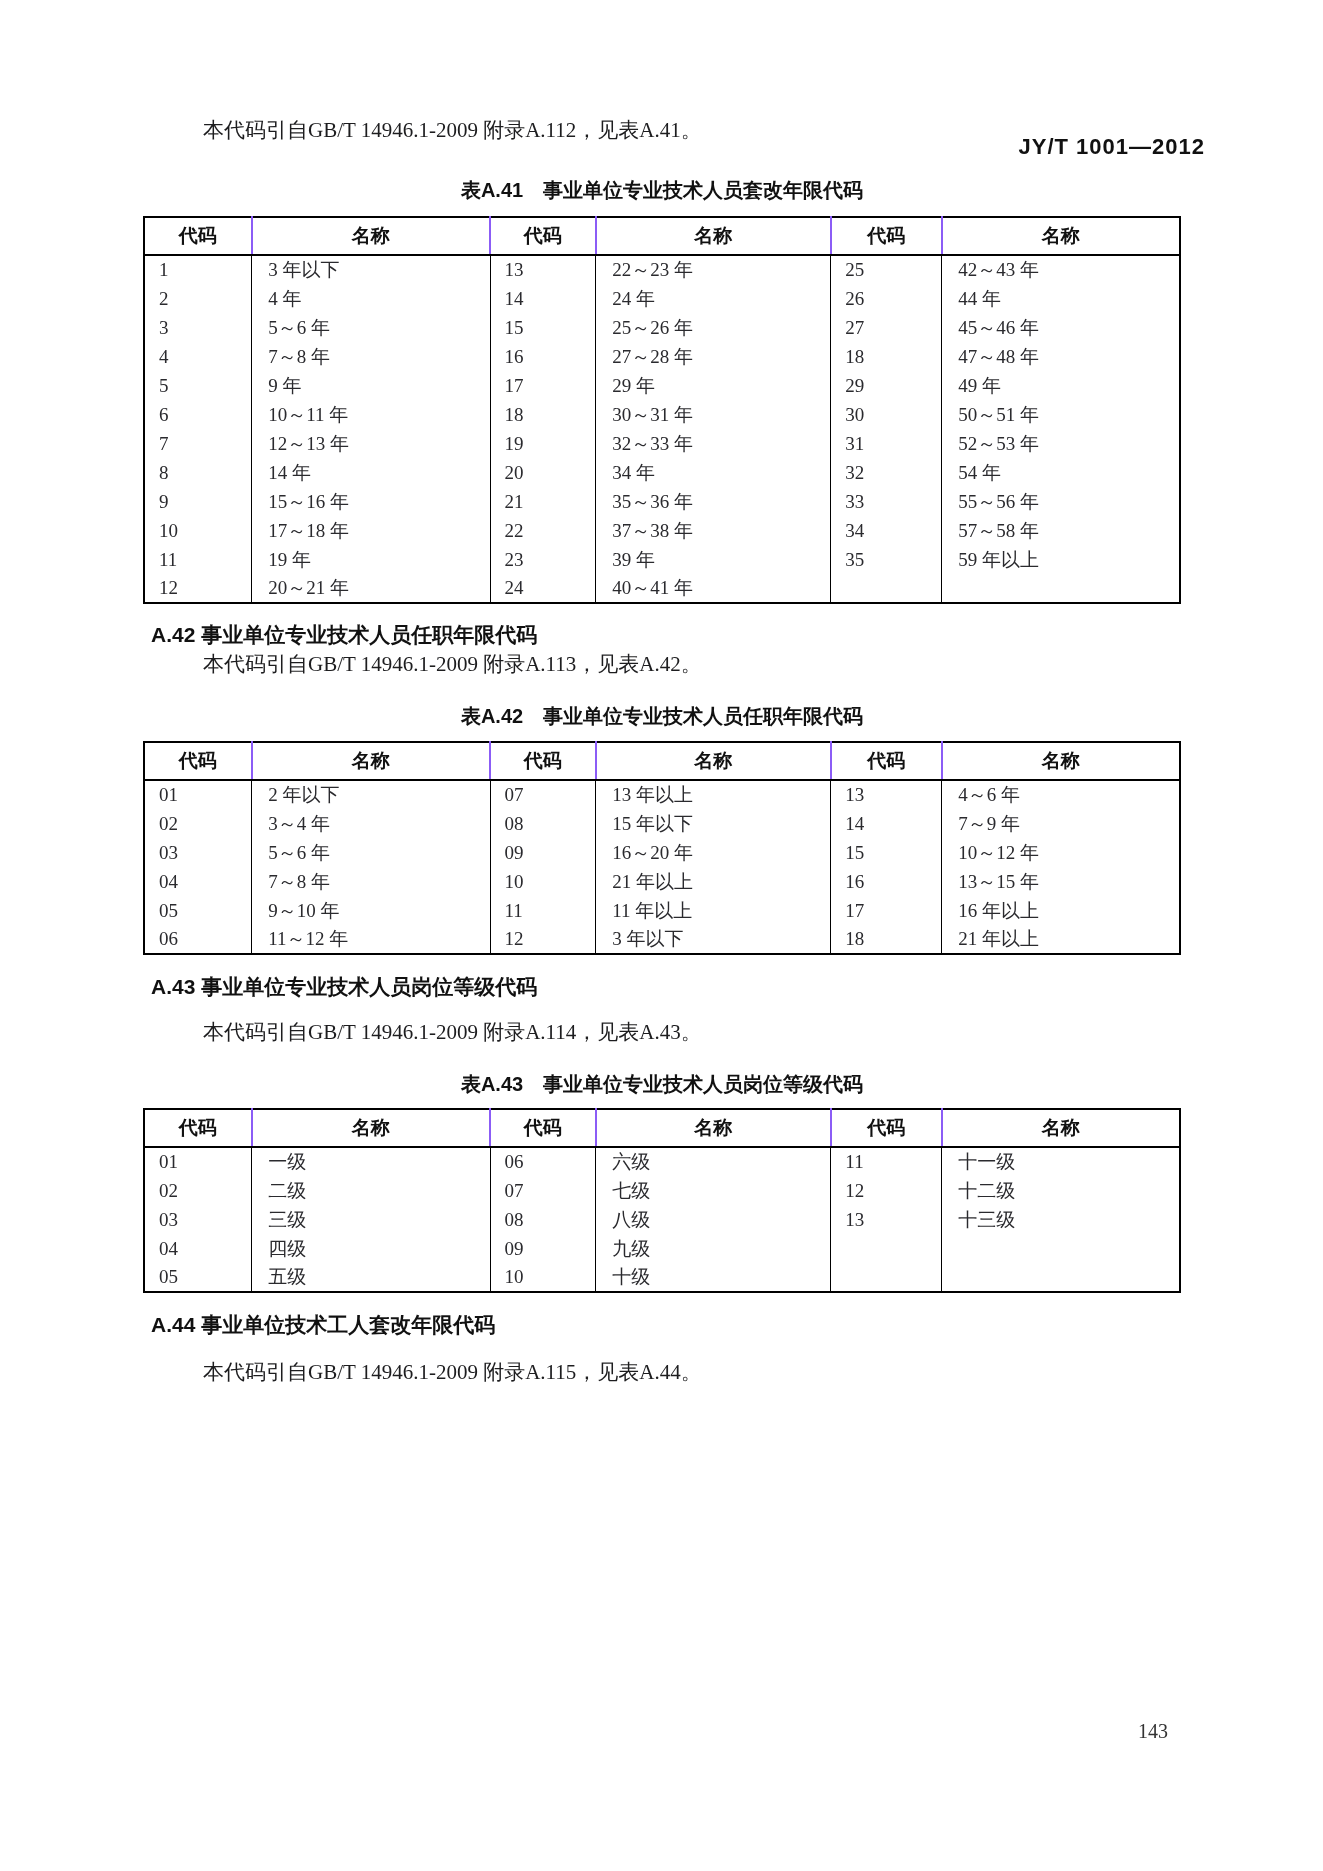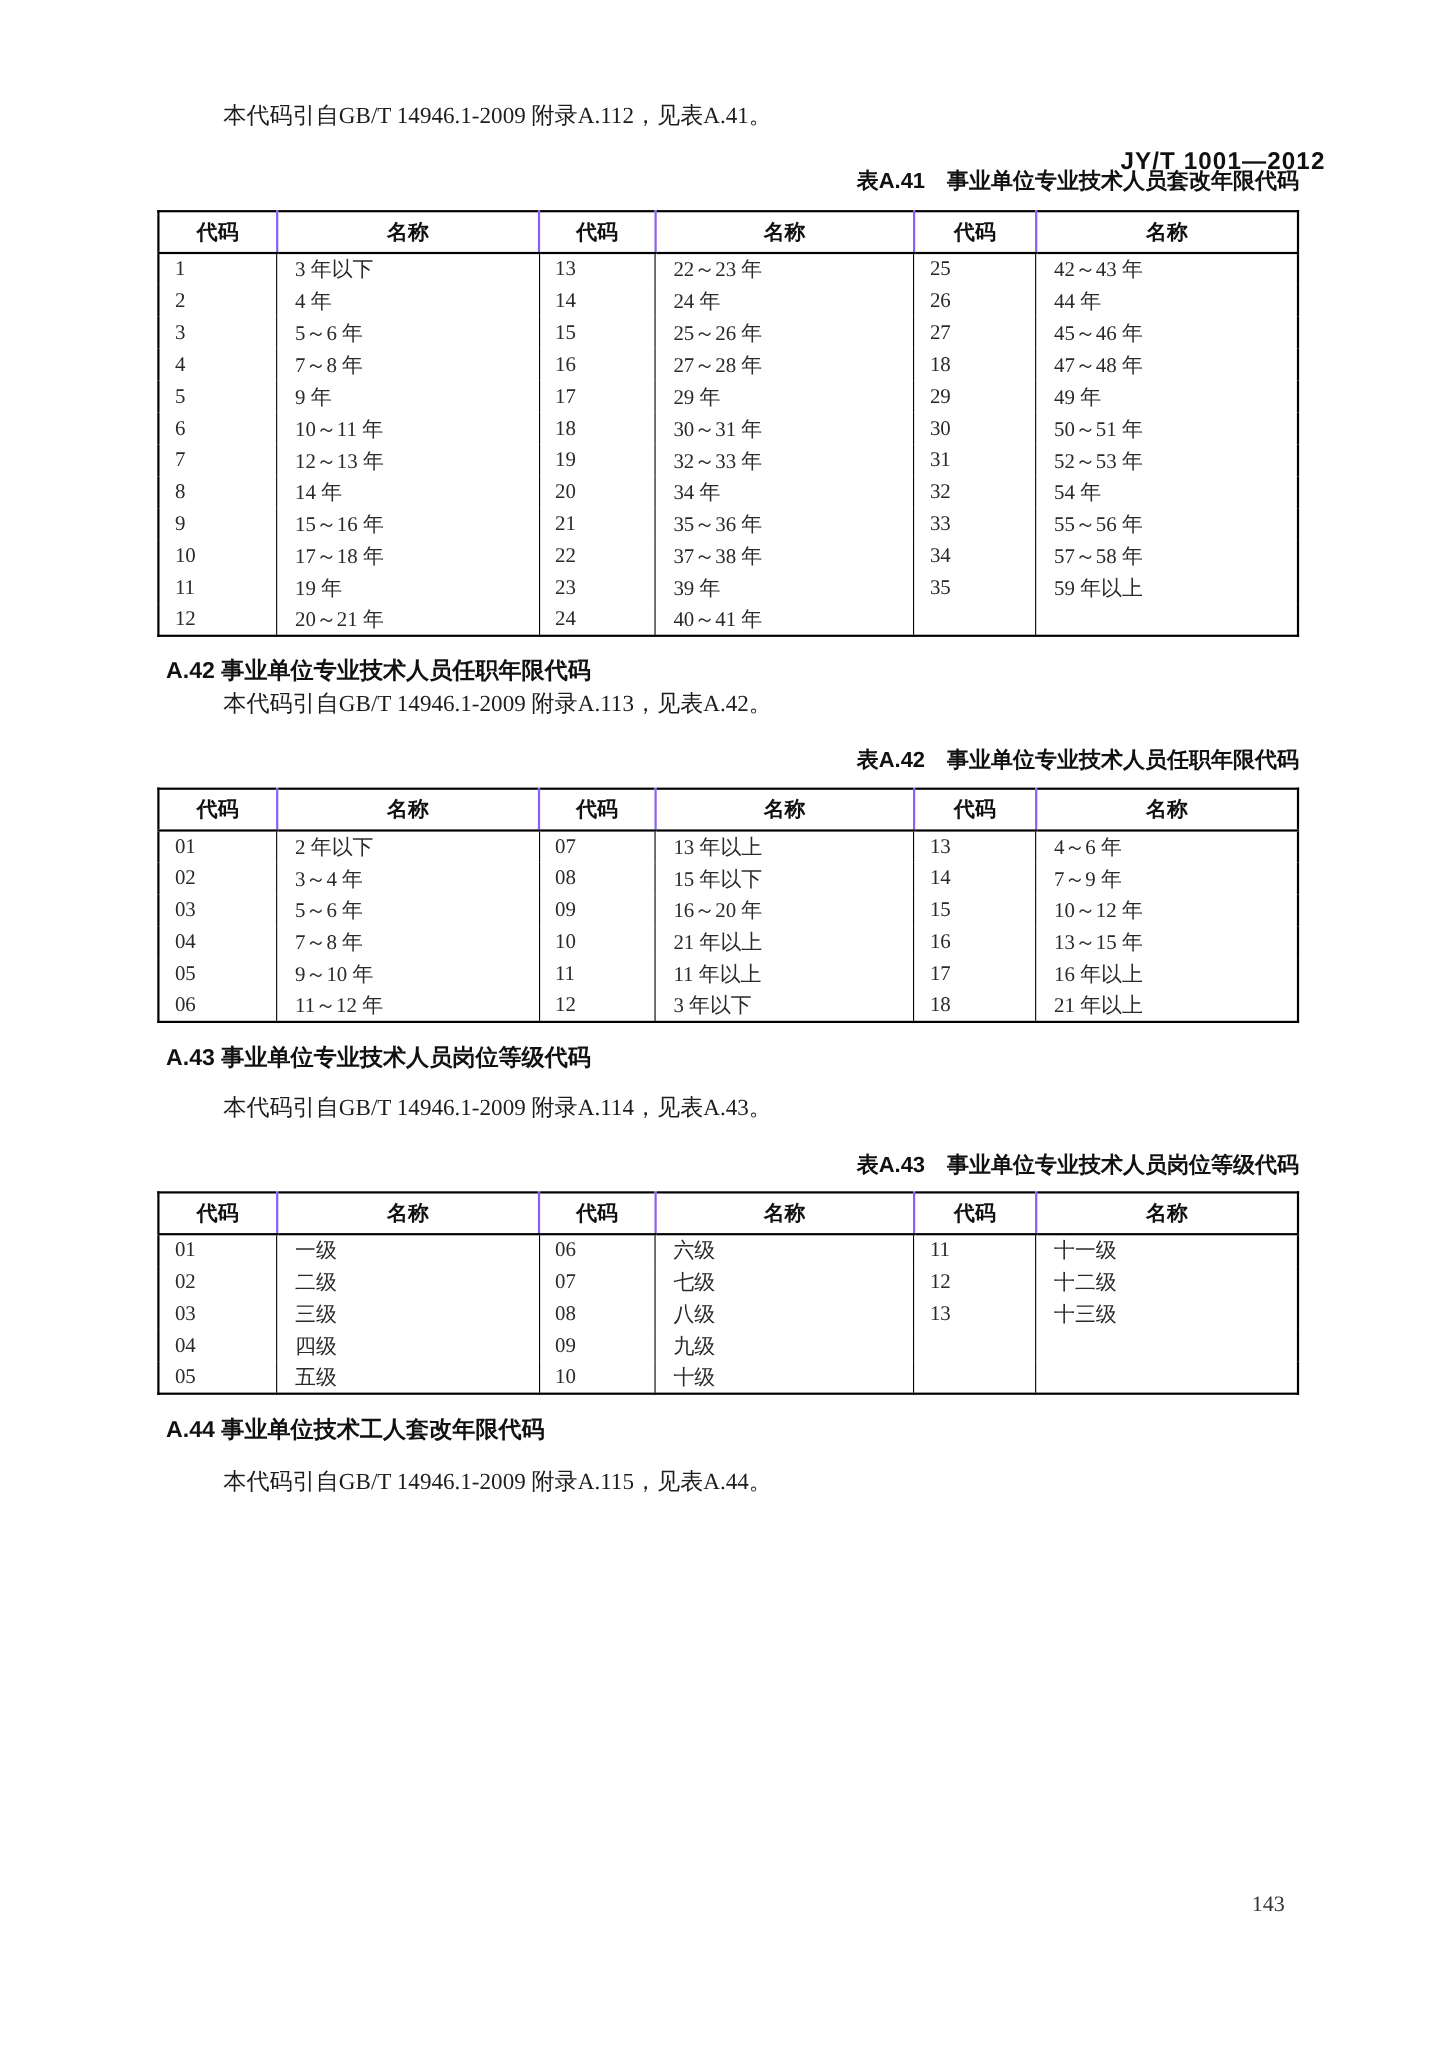--- a/index.html
+++ b/index.html
@@ -18,30 +18,30 @@
     font-size:22px; letter-spacing:1px;
     font-family:"Liberation Sans","DejaVu Sans",sans-serif;
     font-weight:bold; color:#111;
   }
   .content {
     position:absolute; left:143px; top:0; width:1038px;
   }
   .intro {
     font-size:21px; line-height:26px; margin-left:60px; color:#1d1d1f;
   }
-  .intro.first { margin-top:92px; }
+  .intro.first { margin-top:117px; }
   .section-heading {
     font-family:"Liberation Sans","DejaVu Sans",sans-serif;
     font-weight:bold; font-size:21px; line-height:28px;
     margin-left:8px; color:#111;
   }
   .table-title {
     font-family:"Liberation Sans","DejaVu Sans",sans-serif;
     font-weight:bold; font-size:20px; line-height:26px;
-    text-align:right; color:#111;
+    text-align:center; color:#111;
   }
   table.code-table {
     width:100%; border-collapse:collapse; table-layout:fixed;
     border:2px solid #000;
   }
   table.code-table th {
     font-family:"Liberation Sans","DejaVu Sans",sans-serif;
     font-weight:bold; font-size:19px; text-align:center;
     height:38px; border-bottom:2px solid #000; border-left:2px solid #8b5cf6;
     color:#111;

